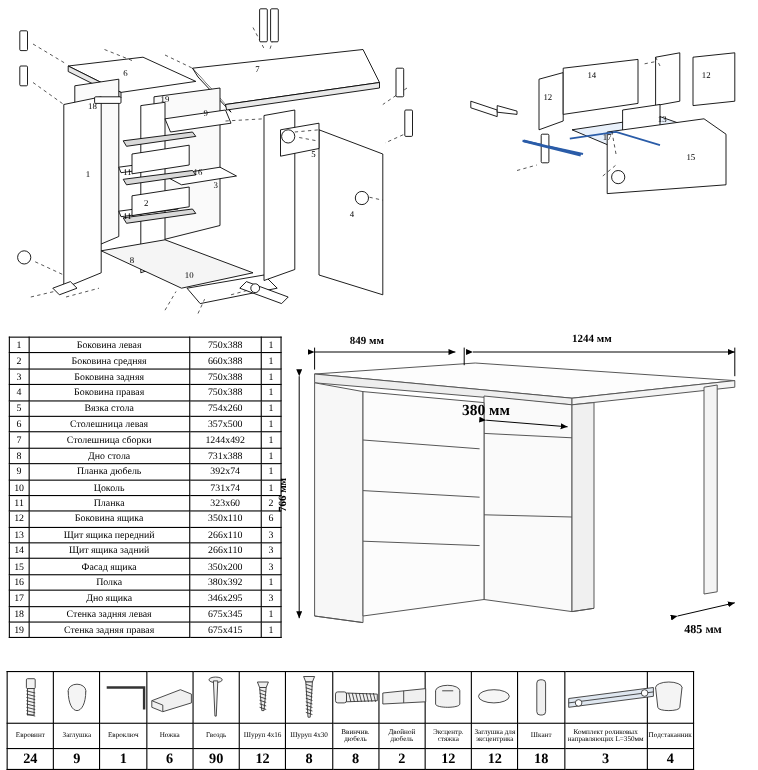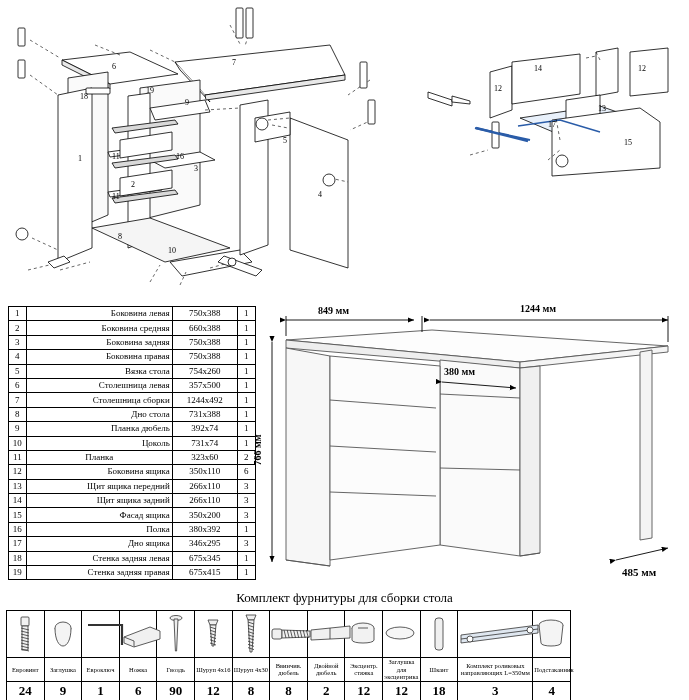--- a/index.html
+++ b/index.html
@@ -3,26 +3,26 @@
 <meta charset="utf-8">
 <style>
   html,body{margin:0;padding:0;}
   body{width:689px;height:700px;background:#ffffff;font-family:"Liberation Serif",serif;color:#000;position:relative;overflow:hidden;}
   .wrap{position:relative;width:689px;height:700px;}
   svg.diagram{position:absolute;left:0;top:0;width:689px;height:700px;pointer-events:none;}
   
   .parts{position:absolute;left:8px;top:306px;width:248px;border-collapse:collapse;font-size:9px;}
   .parts td{border:1px solid #000;padding:0 2px;height:13.4px;line-height:13px;white-space:nowrap;overflow:hidden;}
   .parts td.num{width:13px;text-align:center;}
-  .parts td.nm{width:146px;text-align:right;}
+  .parts td.nm{width:146px;text-align:center;}
   .parts td.sz{width:62px;text-align:center;}
   .parts td.qt{width:14px;text-align:center;}
   .parts td.nm.center{text-align:center;}
   
-  .hw{position:absolute;left:6px;top:610px;width:565px;border-collapse:collapse;font-size:7px;table-layout:fixed;}
+  .hw{position:absolute;left:6px;top:610px;width:625px;border-collapse:collapse;font-size:7px;table-layout:fixed;}
   .hw td{border:1px solid #000;text-align:center;vertical-align:middle;padding:0;}
   .hw tr.icons td{height:46px;}
   .hw tr.labels td{height:22px;font-size:6.5px;line-height:7.5px;padding:0 1px;}
   .hw tr.counts td{height:18px;font-size:13px;font-weight:bold;}
   .hw-title{position:absolute;left:0;top:590px;width:689px;text-align:center;font-size:13px;}
   
   .dim{position:absolute;font-size:10px;font-weight:bold;font-family:"Liberation Serif",serif;}
   .dim.v{transform-origin:0 0;}
   .callout{position:absolute;font-size:8px;font-family:"Liberation Serif",serif;}
   .hwicon{display:block;margin:0 auto;}
@@ -201,21 +201,21 @@
   <div class="callout" style="left:494px;top:84px;">12</div>
   <div class="callout" style="left:638px;top:64px;">12</div>
   <div class="callout" style="left:598px;top:104px;">13</div>
   <div class="callout" style="left:534px;top:64px;">14</div>
   <div class="callout" style="left:624px;top:138px;">15</div>
   <div class="callout" style="left:548px;top:120px;">17</div>
 
   <div class="dim" style="left:318px;top:305px;">849 мм</div>
   <div class="dim" style="left:520px;top:303px;">1244 мм</div>
   <div class="dim v" style="left:252px;top:450px;transform:rotate(-90deg) translate(-50%,0);">766 мм</div>
-  <div class="dim" style="left:444px;top:366px;font-size:10px;">380 мм</div>
+  <div class="dim" style="left:420px;top:366px;font-size:14px;">380 мм</div>
   <div class="dim" style="left:622px;top:566px;font-size:11px;">485 мм</div>
 
   <table class="parts">
     <tbody id="parts-body">
         <tr>
           <td class="num">1</td>
           <td class="nm">Боковина левая</td>
           <td class="sz">750x388</td>
           <td class="qt">1</td>
         </tr>
@@ -323,21 +323,20 @@
         </tr>
         <tr>
           <td class="num">19</td>
           <td class="nm">Стенка задняя правая</td>
           <td class="sz">675x415</td>
           <td class="qt">1</td>
         </tr>
       </tbody>
   </table>
 
-  <div class="hw-title">Комплект фурнитуры для сборки стола</div>
   <table class="hw">
     <tbody>
       <tr class="icons" id="hw-icons">
           <td>
             <svg class="hwicon" width="24" height="42" viewBox="0 0 24 42">
               <g stroke="#333" fill="#f2f2f2" stroke-width="0.8">
                 <rect x="8" y="4" width="8" height="9" rx="1"></rect>
                 <rect x="9" y="13" width="6" height="24"></rect>
                 <line x1="8" y1="15" x2="16" y2="17"></line>
                 <line x1="8" y1="18" x2="16" y2="20"></line>

